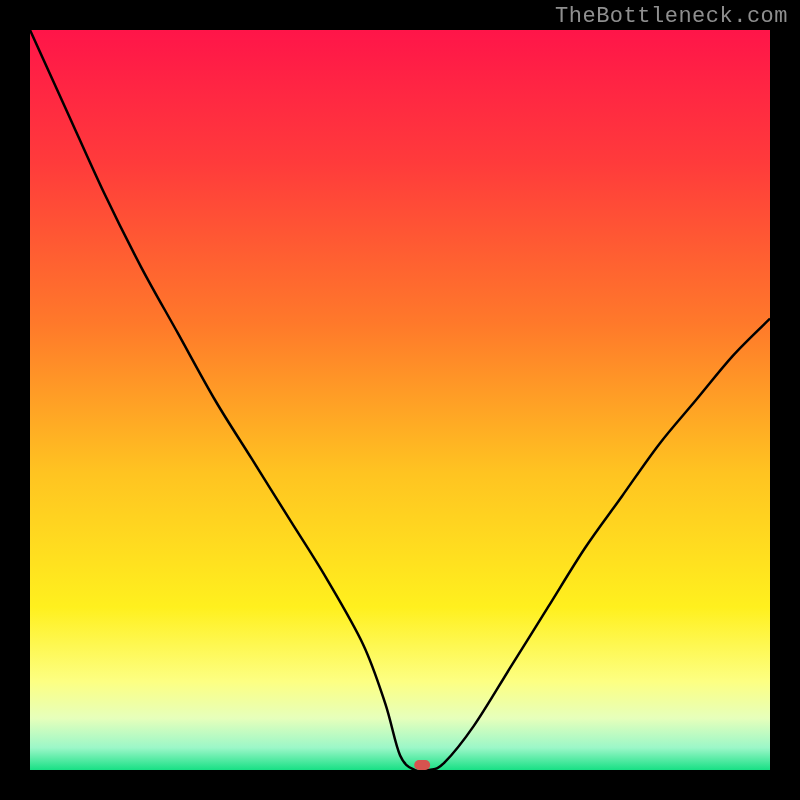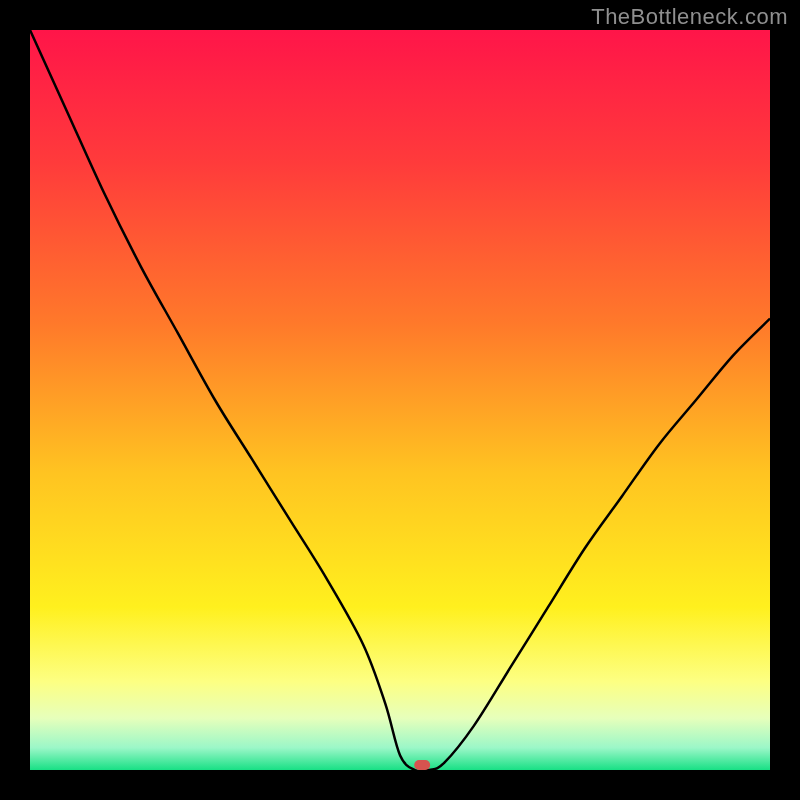--- a/index.html
+++ b/index.html
@@ -9,20 +9,21 @@
     height: 800px;
     background: #000;
     overflow: hidden;
     font-family: Arial, Helvetica, sans-serif;
   }
   .frame {
     position: relative;
     width: 800px;
     height: 800px;
     background: #000;
+    font-family: Liberation Mono, monospace;
   }
   .watermark {
     position: absolute;
     top: 4px;
     right: 12px;
     color: #8f8f8f;
     font-size: 22px;
     letter-spacing: 0.5px;
     z-index: 10;
   }

